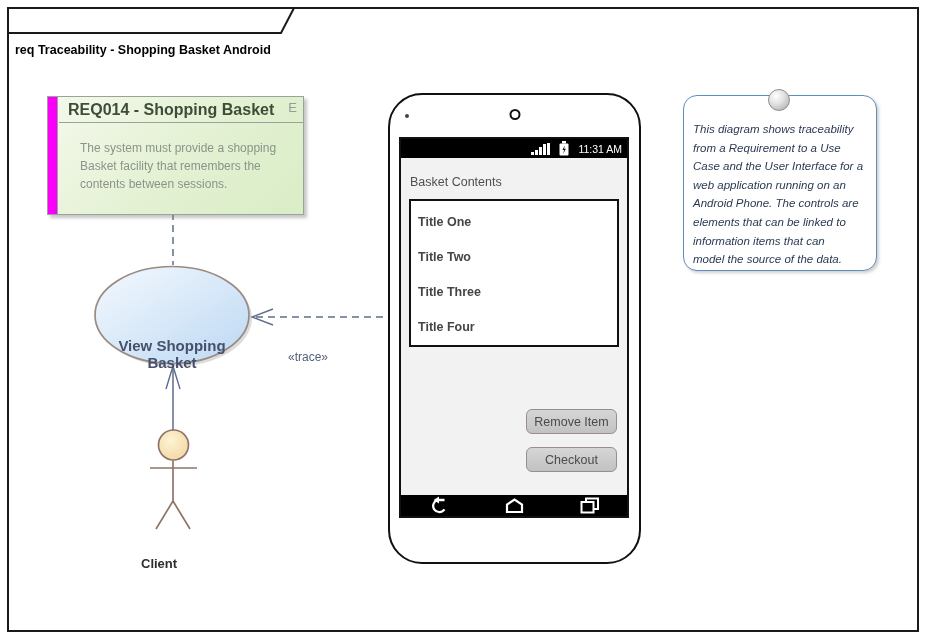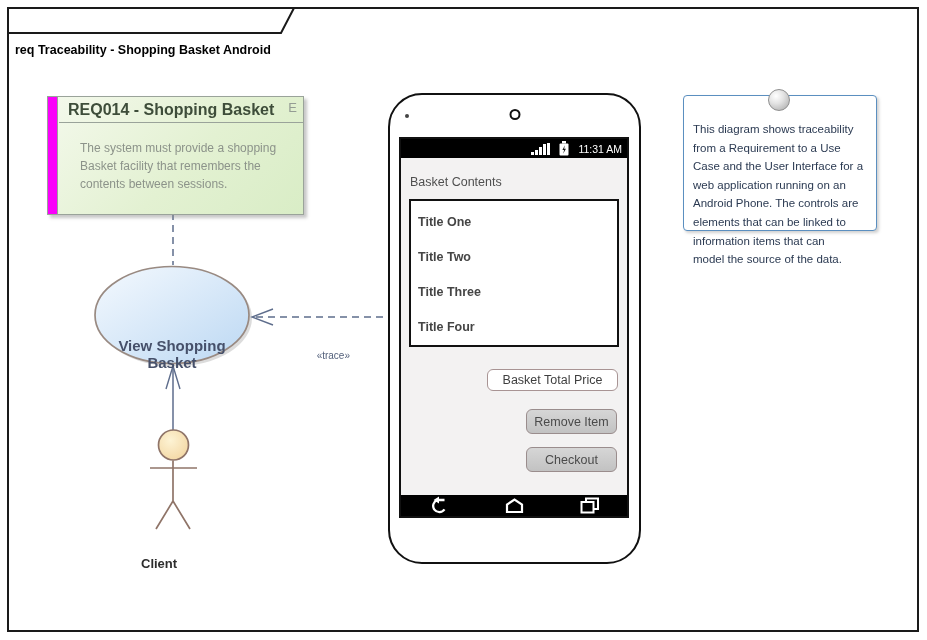--- a/index.html
+++ b/index.html
@@ -25,26 +25,26 @@
   #req-title { font-size:16px; font-weight:bold; color:#3e4d3a; }
   #req-corner { position:absolute; right:6px; top:3px; font-size:13px; color:#949c94; font-weight:400; }
   #req-body { position:absolute; left:11px; right:4px; top:26px; padding:16px 6px 0 21px;
     font-size:12px; line-height:18px; color:#8c938a; white-space:pre-line; }
 
   
   #usecase-label { left:94px; top:307px; width:156px; text-align:center;
     font-size:15px; font-weight:bold; color:#46506a; }
 
   
-  #trace-label { left:288px; top:320px; width:62px; text-align:right; font-size:10px; color:#525f7a; }
+  #trace-label { left:288px; top:320px; width:62px; text-align:left; font-size:12px; color:#525f7a; }
   #client-label { left:141px; top:526px; width:65px; font-size:13px; font-weight:bold; color:#2d2d2d; }
 
   
-  #note { left:683px; top:65px; width:194px; height:136px; z-index:2; background:#fff;
-    border:1.7px solid #5b8fc0; border-radius:4px; box-shadow:2px 2px 3px rgba(120,120,120,0.35); }
+  #note { left:683px; top:65px; width:194px; height:176px; z-index:2; background:#fff;
+    border:1.7px solid #5b8fc0; border-radius:14px; box-shadow:2px 2px 3px rgba(120,120,120,0.35);font-style:italic; }
   #note-pin { position:absolute; left:84px; top:-7px; width:22px; height:22px; border-radius:50%;
     border:1px solid #8f8f8f; background:radial-gradient(circle at 35% 30%, #ffffff 0%, #e3e3e3 40%, #b5b5b5 85%, #9c9c9c 100%); }
   #note-text { position:absolute; left:0; top:0; padding:24px 5px 0 9px; font-size:11.5px; line-height:18.6px;
     color:#2b3a52; white-space:pre-line; }
 
   
   #phone { left:388px; top:63px; width:253px; height:471px; z-index:2; background:#fff;
     border:2.5px solid #111; border-radius:34px; }
   #camera-dot { position:absolute; left:15px; top:19px; width:4px; height:4px; background:#444; border-radius:50%; }
   #speaker { position:absolute; left:50%; top:14px; transform:translateX(-50%); width:11px; height:11px;
@@ -178,21 +178,20 @@
 
       <div id="screen-heading">Basket Contents</div>
 
       <div id="list-box">
         <div class="list-item">Title One</div>
         <div class="list-item">Title Two</div>
         <div class="list-item">Title Three</div>
         <div class="list-item">Title Four</div>
       </div>
 
-      <div id="total-field">Basket Total Price</div>
       <div class="phone-btn" id="remove-btn">Remove Item</div>
       <div class="phone-btn" id="checkout-btn">Checkout</div>
 
       <div id="nav-bar">
         <span class="nav-icon">
           <svg width="22" height="19" viewBox="0 0 22 19">
             <path d="M16.5 4 H9.5 A6.2 6.2 0 1 0 16.5 13.4" fill="none" stroke="#fff" stroke-width="2.3"></path>
             <path d="M11 0.6 L5.6 4 L11 7.4 Z" fill="#fff"></path>
           </svg>
         </span>

